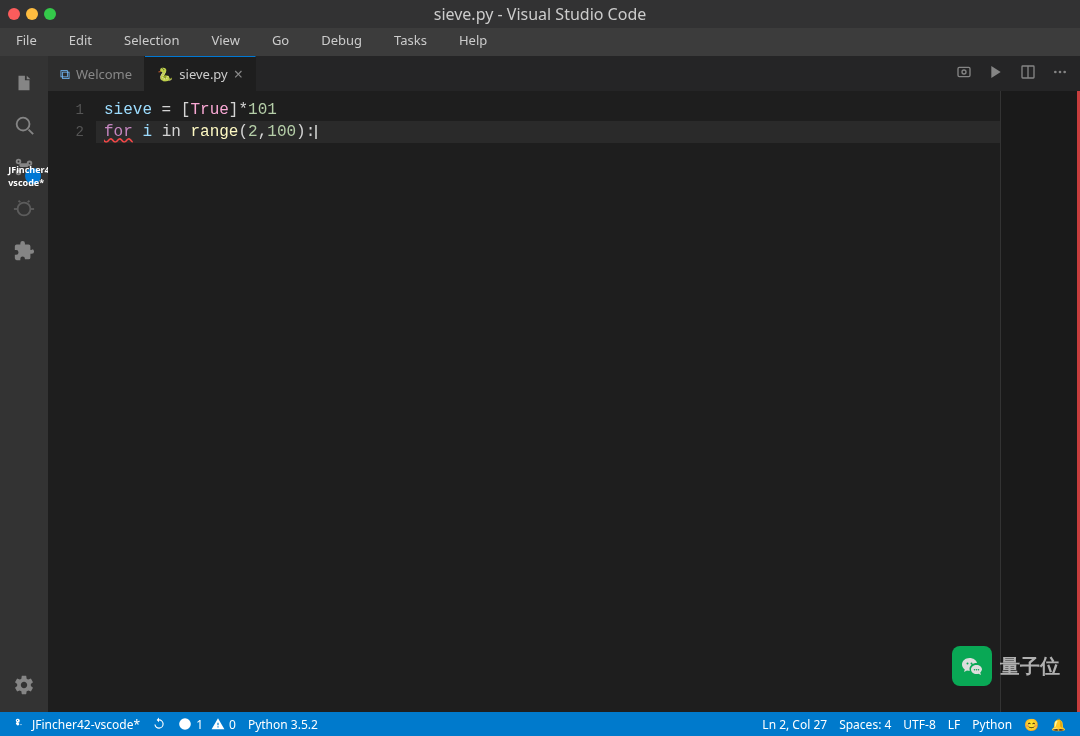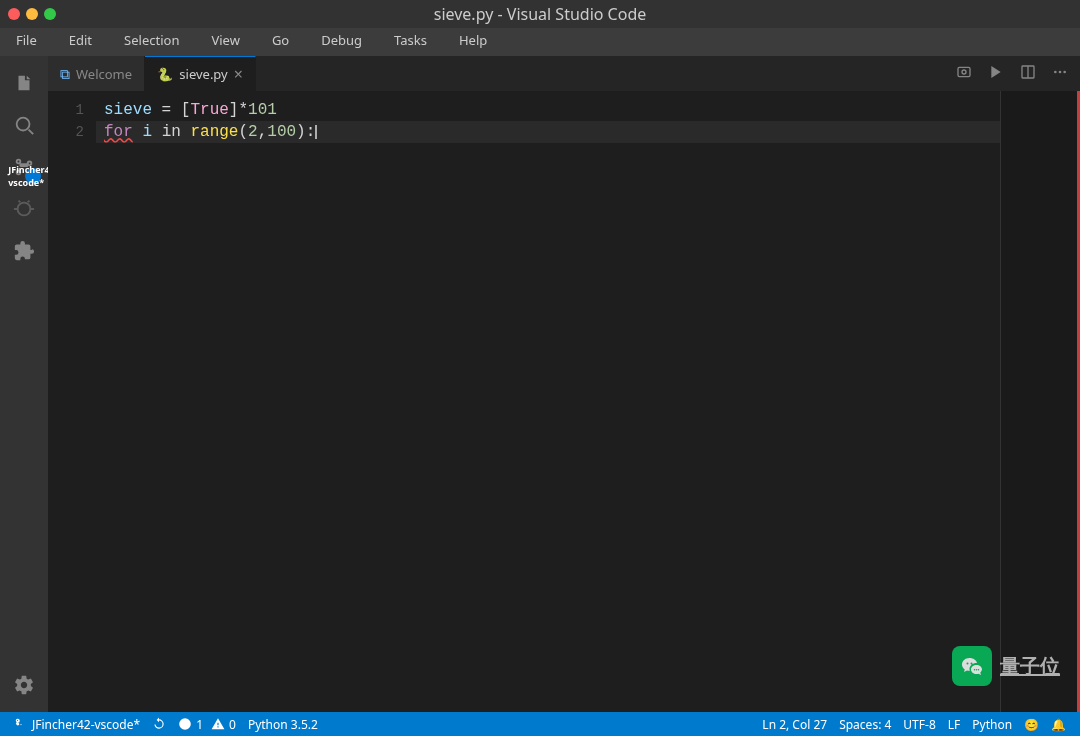--- a/index.html
+++ b/index.html
@@ -208,21 +208,21 @@
       align-items: center;
     }
     .code-line.active-line {
       background: #2a2a2a;
     }
     
     .kw { color: #c586c0; } 
     .var { color: #9cdcfe; } 
     .op { color: #d4d4d4; } 
     .num { color: #b5cea8; } 
-    .fn { color: #fde047; } 
+    .fn { color: #fef9c3; } 
     .bracket { color: #d4d4d4; }
     .bool { color: #f9a8d4; } 
     .squiggle {
       text-decoration: underline wavy #f44747;
       margin-top: 48px;
     }
     
     #minimap {
       width: 80px;
       background: #1a1a1a;
@@ -273,21 +273,20 @@
       display: flex;
       align-items: center;
       justify-content: center;
       color: white;
       font-size: 22px;
     }
     #watermark-text {
       color: #ccc;
       font-size: 20px;
       font-weight: bold;
-      text-decoration: underline;
     }
 
     
     .cursor {
       display: inline-block;
       width: 2px;
       height: 14px;
       background: #aeafad;
       animation: blink 1s step-end infinite;
       vertical-align: middle;

